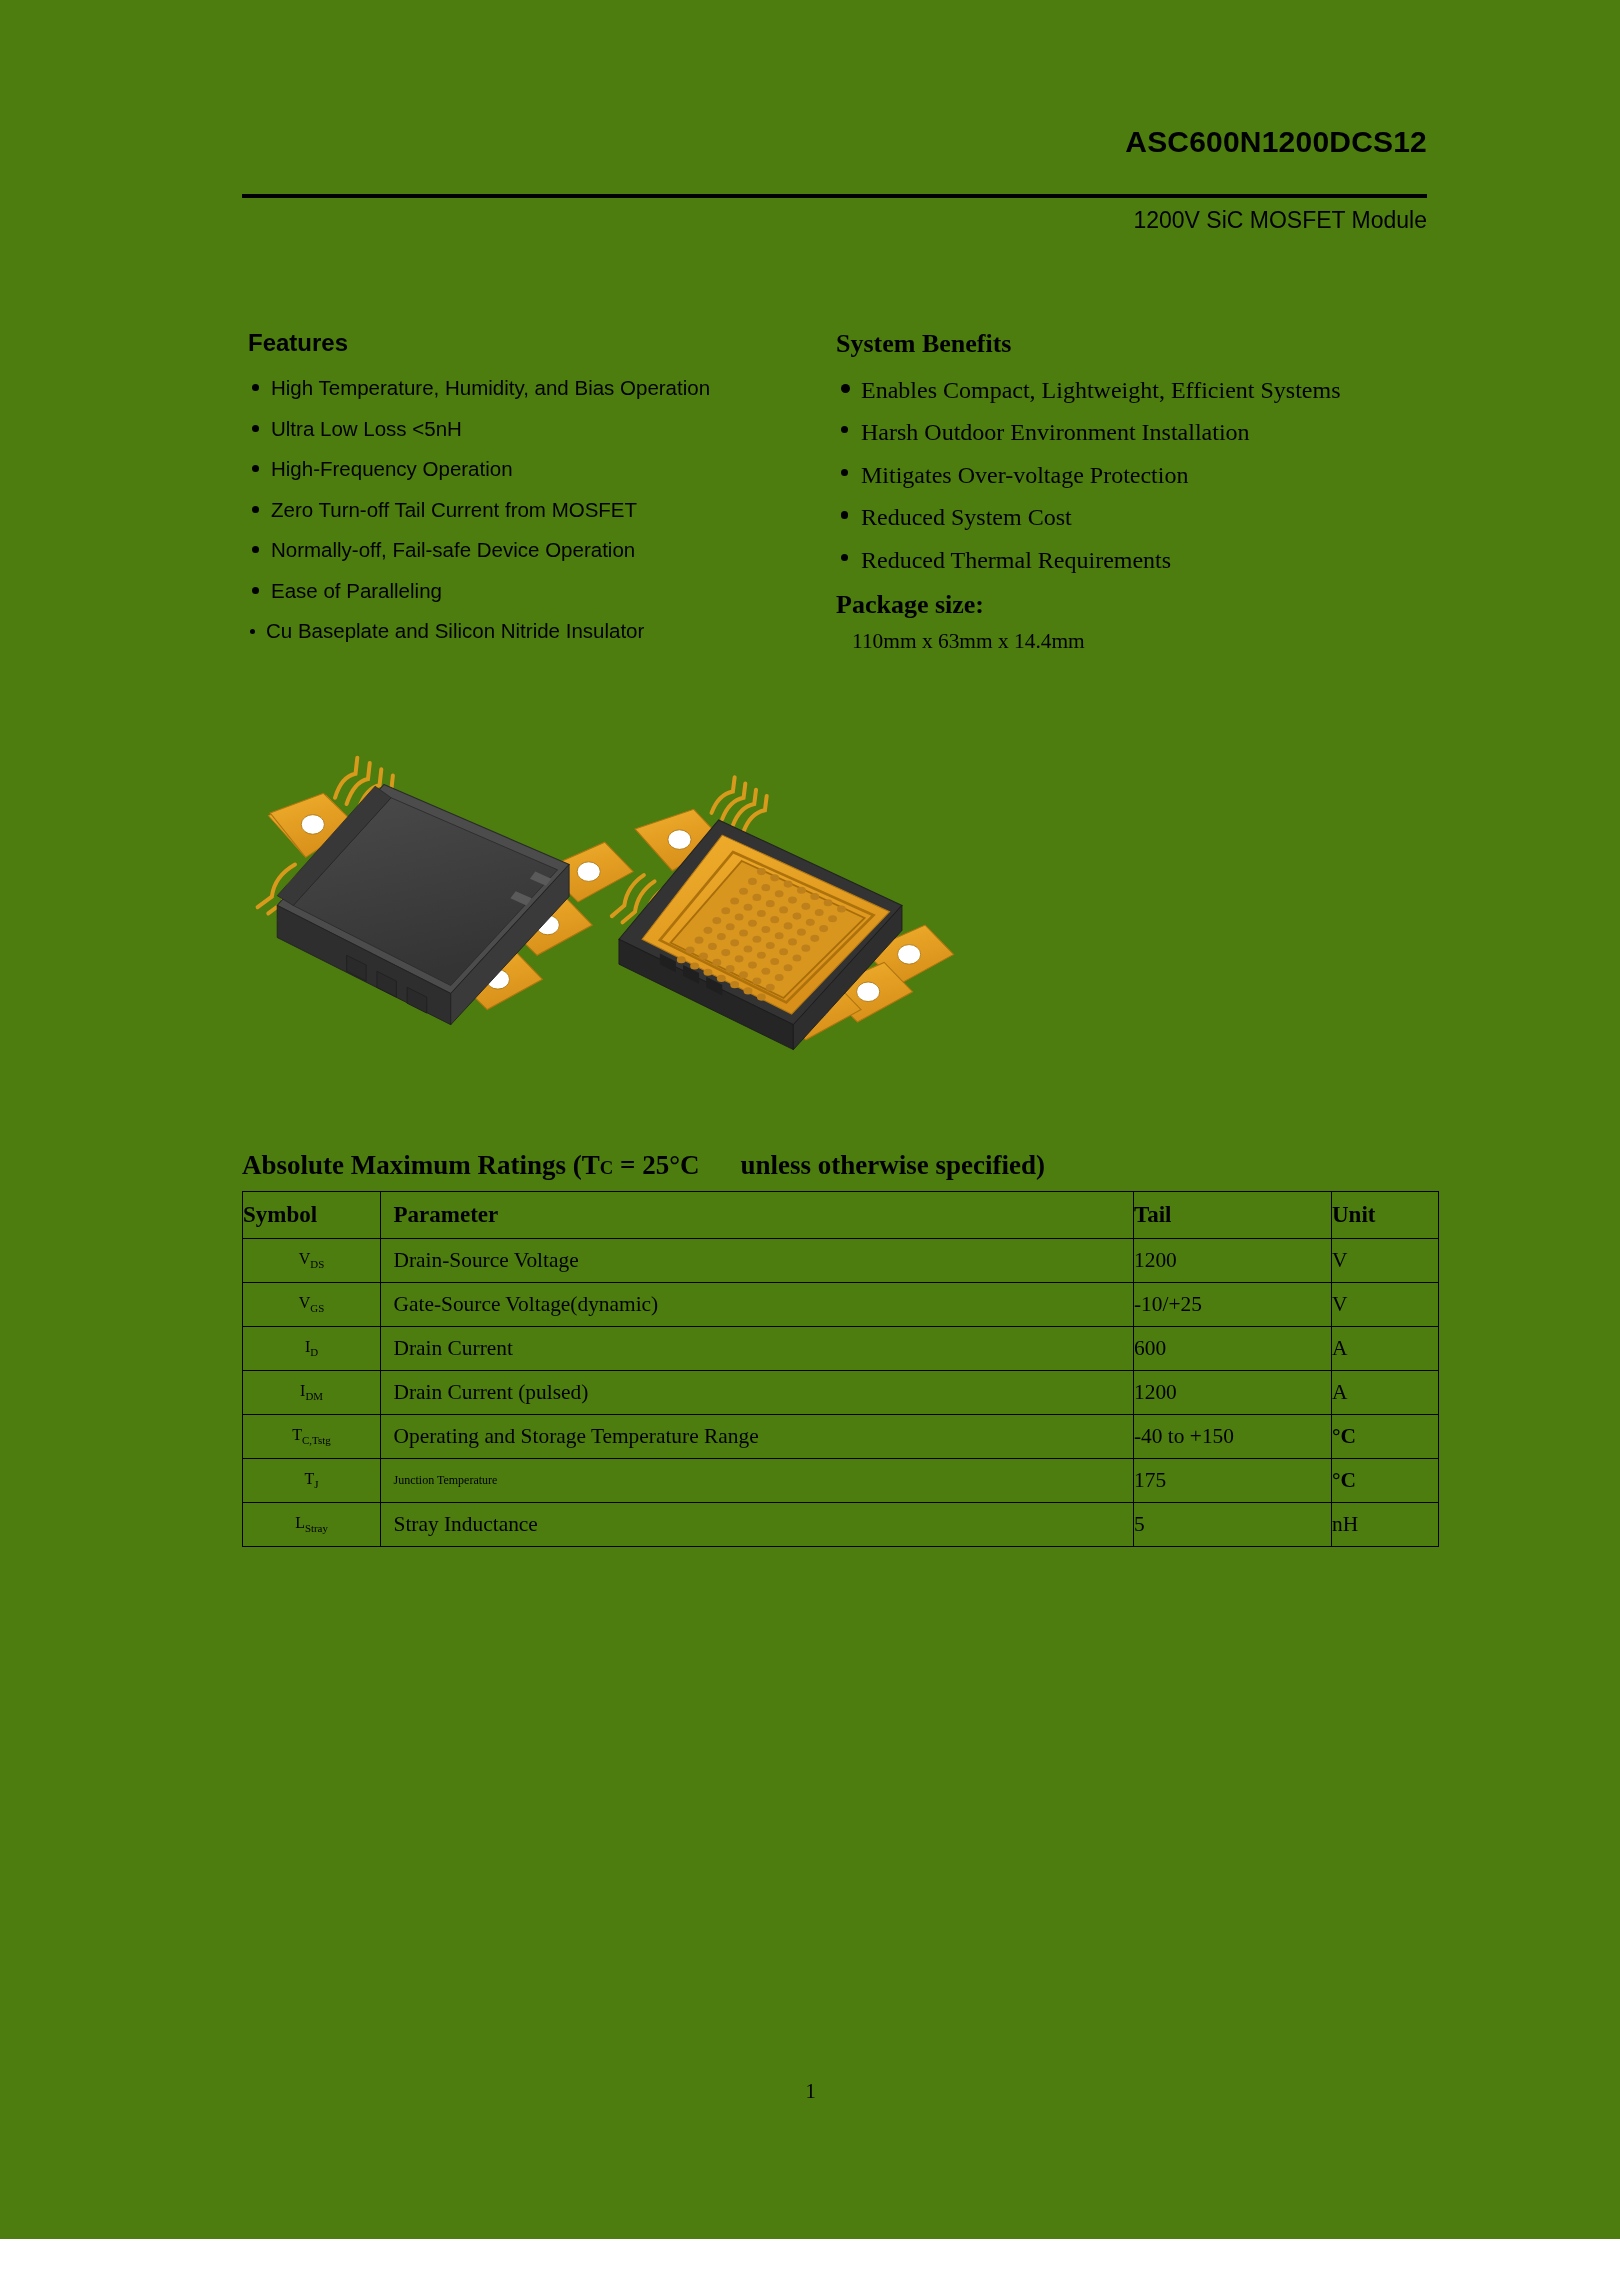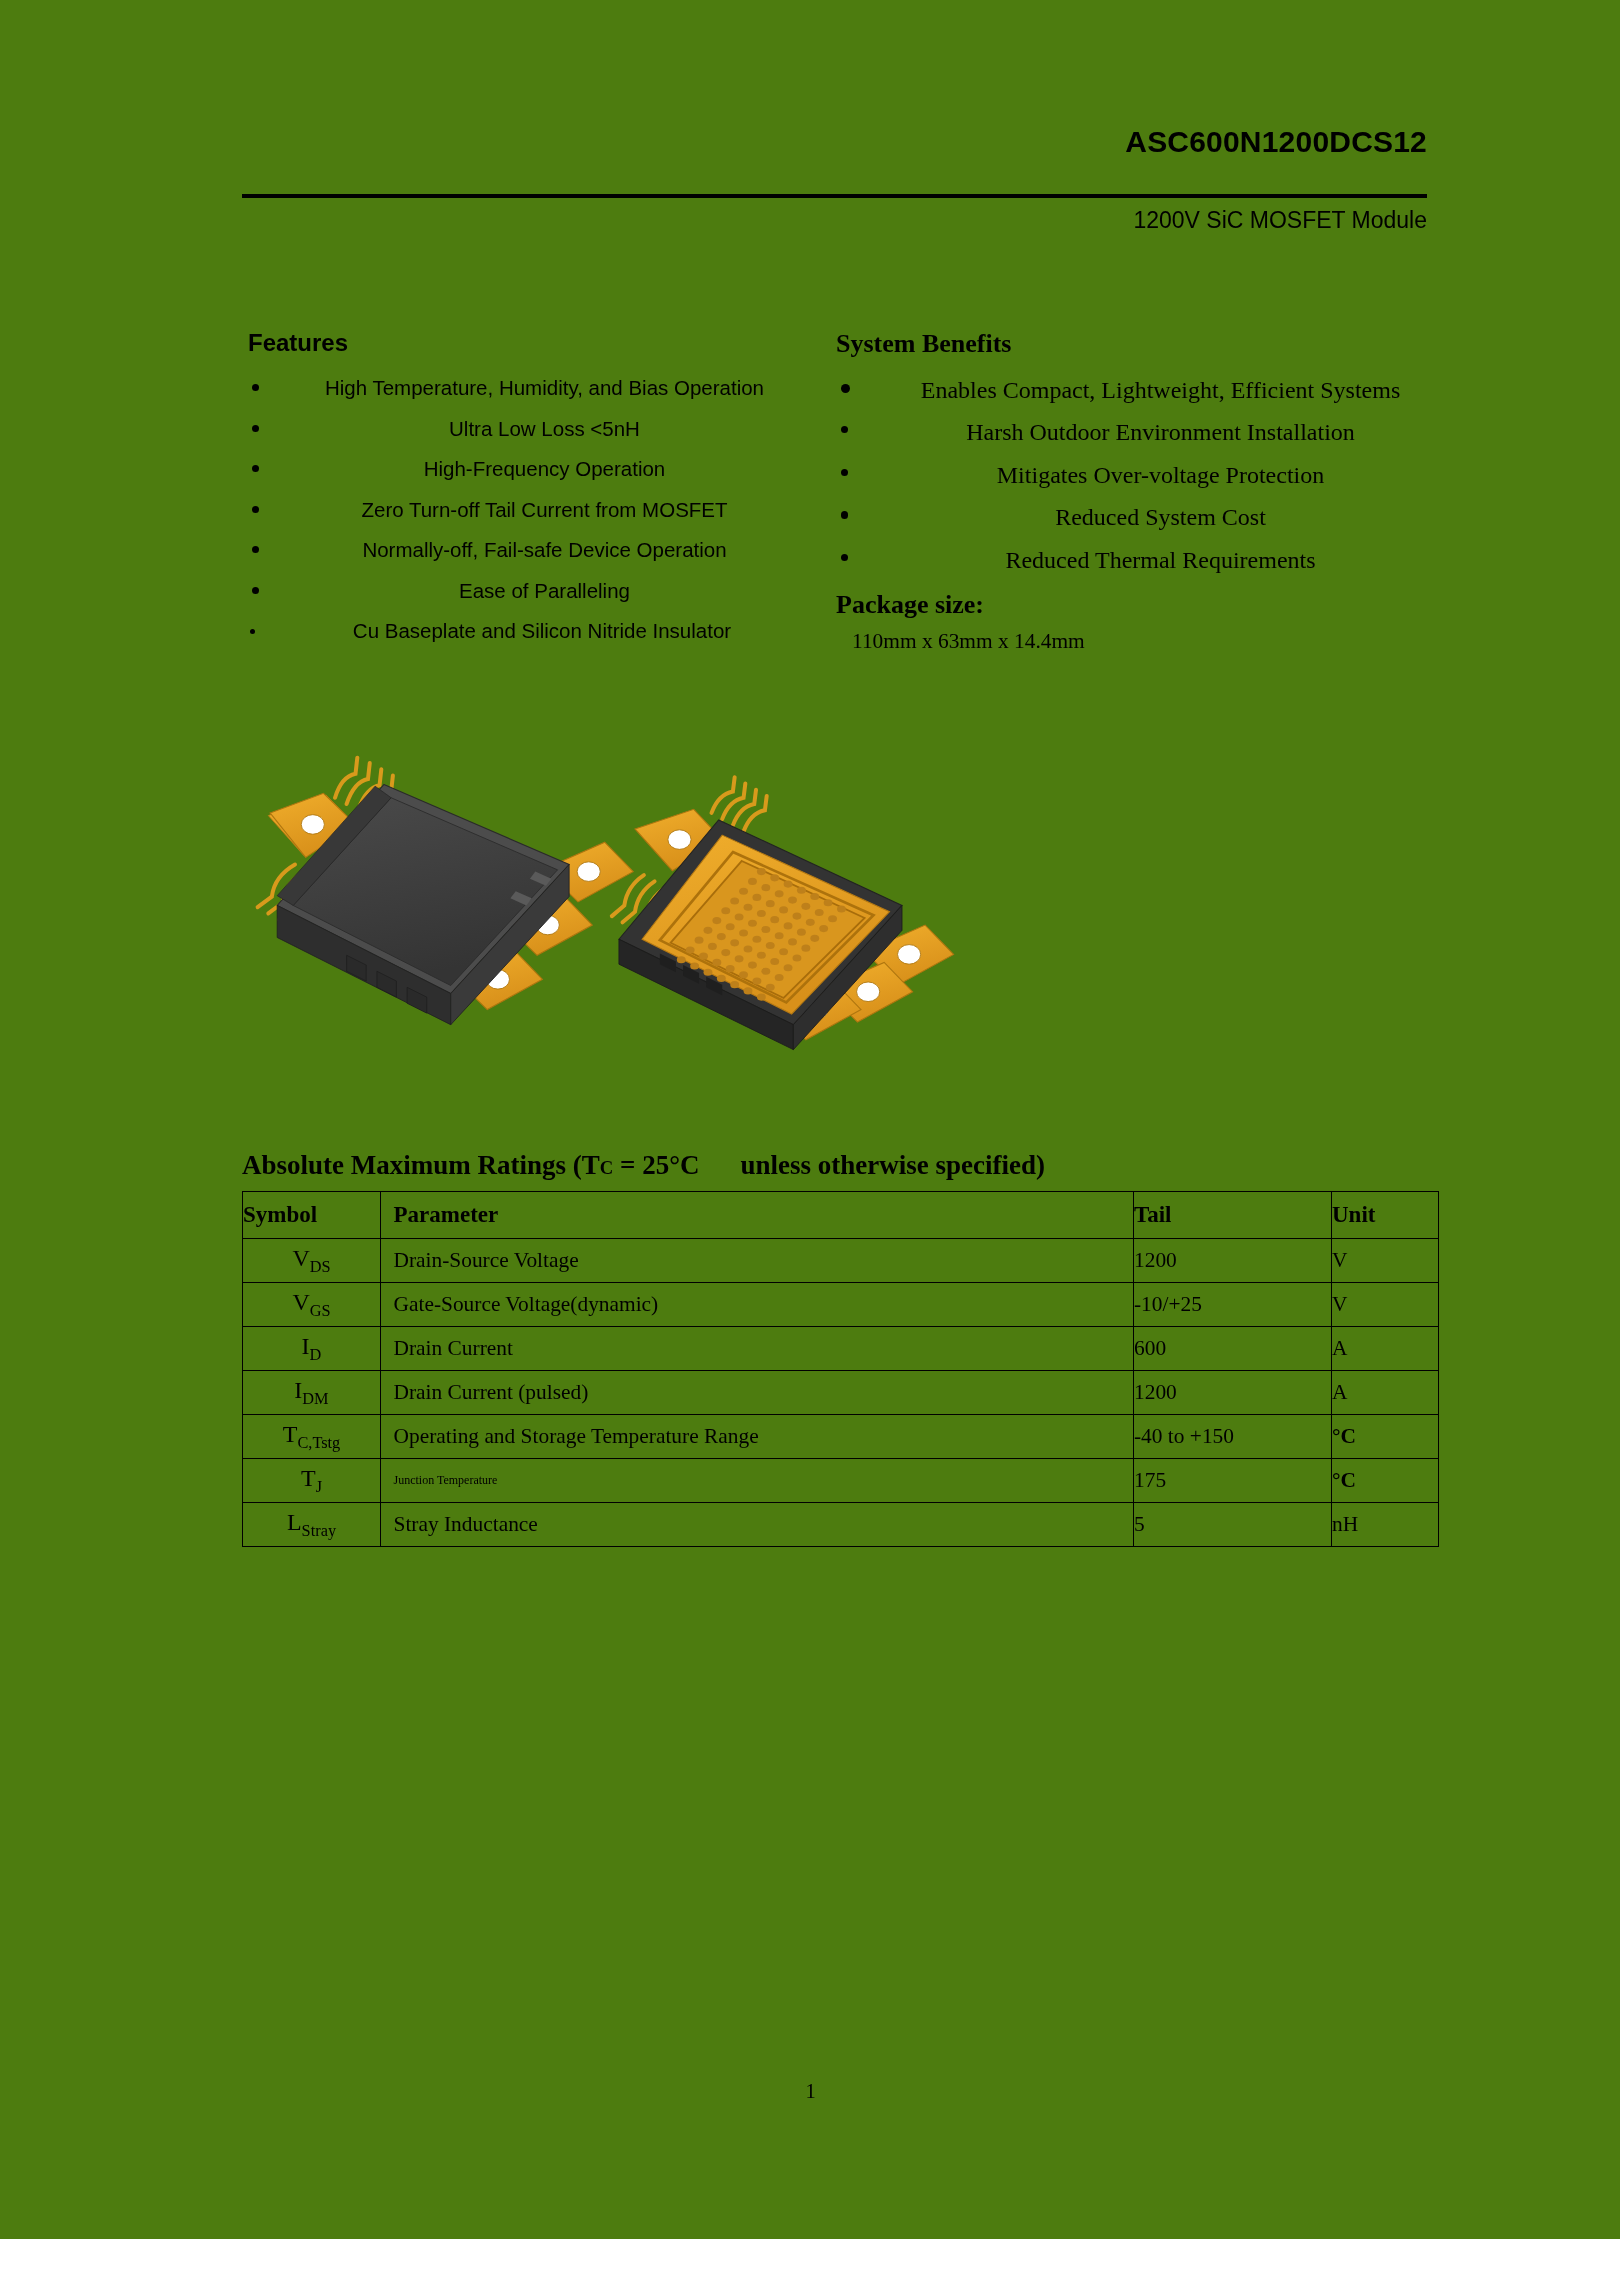--- a/index.html
+++ b/index.html
@@ -83,21 +83,20 @@
     font-weight: bold;
     font-size: 26px;
     margin: 0 0 18px 0;
     line-height: 1.1;
   }
 
   ul.bl {
     list-style: none;
     margin: 0;
     padding: 0;
-    text-align: center;
   }
   ul.bl li {
     position: relative;
     padding-left: 23px;
     margin-bottom: 18px;
     line-height: 1.15;
   }
   ul.bl li:before {
     content: "";
     position: absolute;
@@ -200,21 +199,21 @@
   table.amr thead th {
     font-weight: bold;
     font-size: 23px;
     height: 46px;
   }
   table.amr thead th.l,
   table.amr td.l { text-align: left; padding-left: 12.5px; }
   table.amr thead th.c,
   table.amr td.c { text-align: left; }
 
-  table.amr td.sym { text-align: center; font-size: 24px; }
+  table.amr td.sym { text-align: center; font-size: 16px; }
   table.amr td.sym sub { font-size: 0.68em; }
   table.amr td.par-small { font-size: 12px; }
   table.amr td.unit-bold { font-weight: bold; }
 
   
   .pageno {
     position: absolute;
     left: 0;
     top: 2080px;
     width: 1621px;

